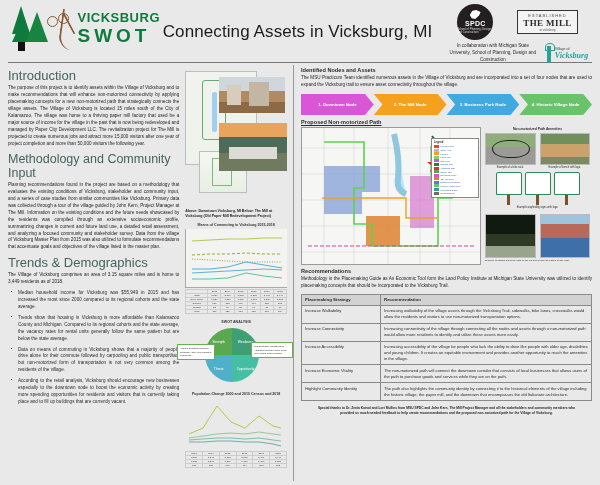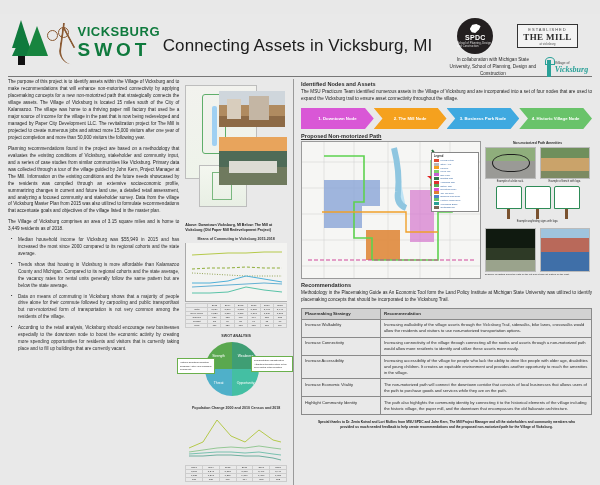--- a/index.html
+++ b/index.html
@@ -5,21 +5,21 @@
   html,body{margin:0;padding:0;}
   body{
     width:600px;height:485px;overflow:hidden;
     background:#e8e8e8;
     font-family:"Liberation Sans", sans-serif;
     color:#2b2b2b;
   }
   .poster{position:relative;width:600px;height:485px;background:#e9e9e9;}
 
   
-  .header{position:relative;height:60px;display:flex;align-items:flex-start;margin-top:14px;}
+  .header{position:relative;height:60px;display:flex;align-items:flex-start;}
   .logo-block{width:150px;padding:4px 0 0 10px;display:flex;align-items:center;gap:3px;}
   .trees{position:relative;width:42px;height:48px;}
   .tree{position:absolute;width:0;height:0;}
   .tree1{left:2px;top:2px;border-left:9px solid transparent;border-right:9px solid transparent;border-bottom:28px solid #0f7a3d;}
   .tree1b{left:2px;top:14px;border-left:11px solid transparent;border-right:11px solid transparent;border-bottom:24px solid #0f7a3d;}
   .tree2{left:16px;top:8px;border-left:11px solid transparent;border-right:11px solid transparent;border-bottom:30px solid #17853f;}
   .trunk{position:absolute;left:8px;top:38px;width:7px;height:9px;background:#111;}
   .bike{position:relative;width:34px;height:40px;}
   .wheel{position:absolute;width:9px;height:9px;border:1.6px solid #8a5a33;border-radius:50%;}
   .w1{left:0;top:8px;}
@@ -213,24 +213,27 @@
           </div>
         </div>
       </div>
     </div>
   </div>
   <div class="hr-top"></div>
 
   <div class="body">
 
     <div class="col-left">
+      <div class="sec-title">Introduction</div>
       <p class="body-text">The purpose of this project is to identify assets within the Village of Vicksburg and to make recommendations that will enhance non-motorized connectivity by applying placemaking concepts for a new non-motorized path that strategically connects the village assets. The Village of Vicksburg is located 15 miles south of the City of Kalamazoo. The village was home to a thriving paper mill factory that used be a major source of income for the village in the past that is now being redeveloped and managed by Paper City Development LLC. The revitalization project for The Mill is projected to create numerous jobs and attract more 15,000 visitors after one year of project completion and more than 50,000 visitors the following year.</p>
 
+      <div class="sec-title sm">Methodology and Community Input</div>
       <p class="body-text">Planning recommendations found in the project are based on a methodology that evaluates the existing conditions of Vicksburg, stakeholder and community input, and a series of case studies from similar communities like Vicksburg. Primary data was collected through a tour of the village guided by John Kern, Project Manager at The Mill. Information on the existing conditions and the future needs showcased by the residents was compiled through an extensive socioeconomic profile, summarizing changes in current and future land use, a detailed retail assessment, and analyzing a focused community and stakeholder survey. Data from the village of Vicksburg Master Plan from 2015 was also utilized to formulate recommendations that accentuate goals and objectives of the village listed in the master plan.</p>
 
+      <div class="sec-title">Trends &amp; Demographics</div>
       <p class="body-text">The Village of Vicksburg comprises an area of 3.15 square miles and is home to 3,449 residents as of 2018.</p>
       <ul class="bullets">
         <li>Median household income for Vicksburg was $55,949 in 2015 and has increased the most since 2000 compared to its regional cohorts and the state average.</li>
         <li>Trends show that housing in Vicksburg is more affordable than Kalamazoo County and Michigan. Compared to its regional cohorts and the state average, the vacancy rates for rental units generally follow the same pattern but are below the state average.</li>
         <li>Data on means of commuting in Vicksburg shows that a majority of people drive alone for their commute followed by carpooling and public transport/taxi but non-motorized form of transportation is not very common among the residents of the village.</li>
         <li>According to the retail analysis, Vicksburg should encourage new businesses especially to the downtown node to boost the economic activity by creating more spending opportunities for residents and visitors that is currently taking place and to fill up buildings that are currently vacant.</li>
       </ul>
     </div>
 
     <div class="col-mid">

